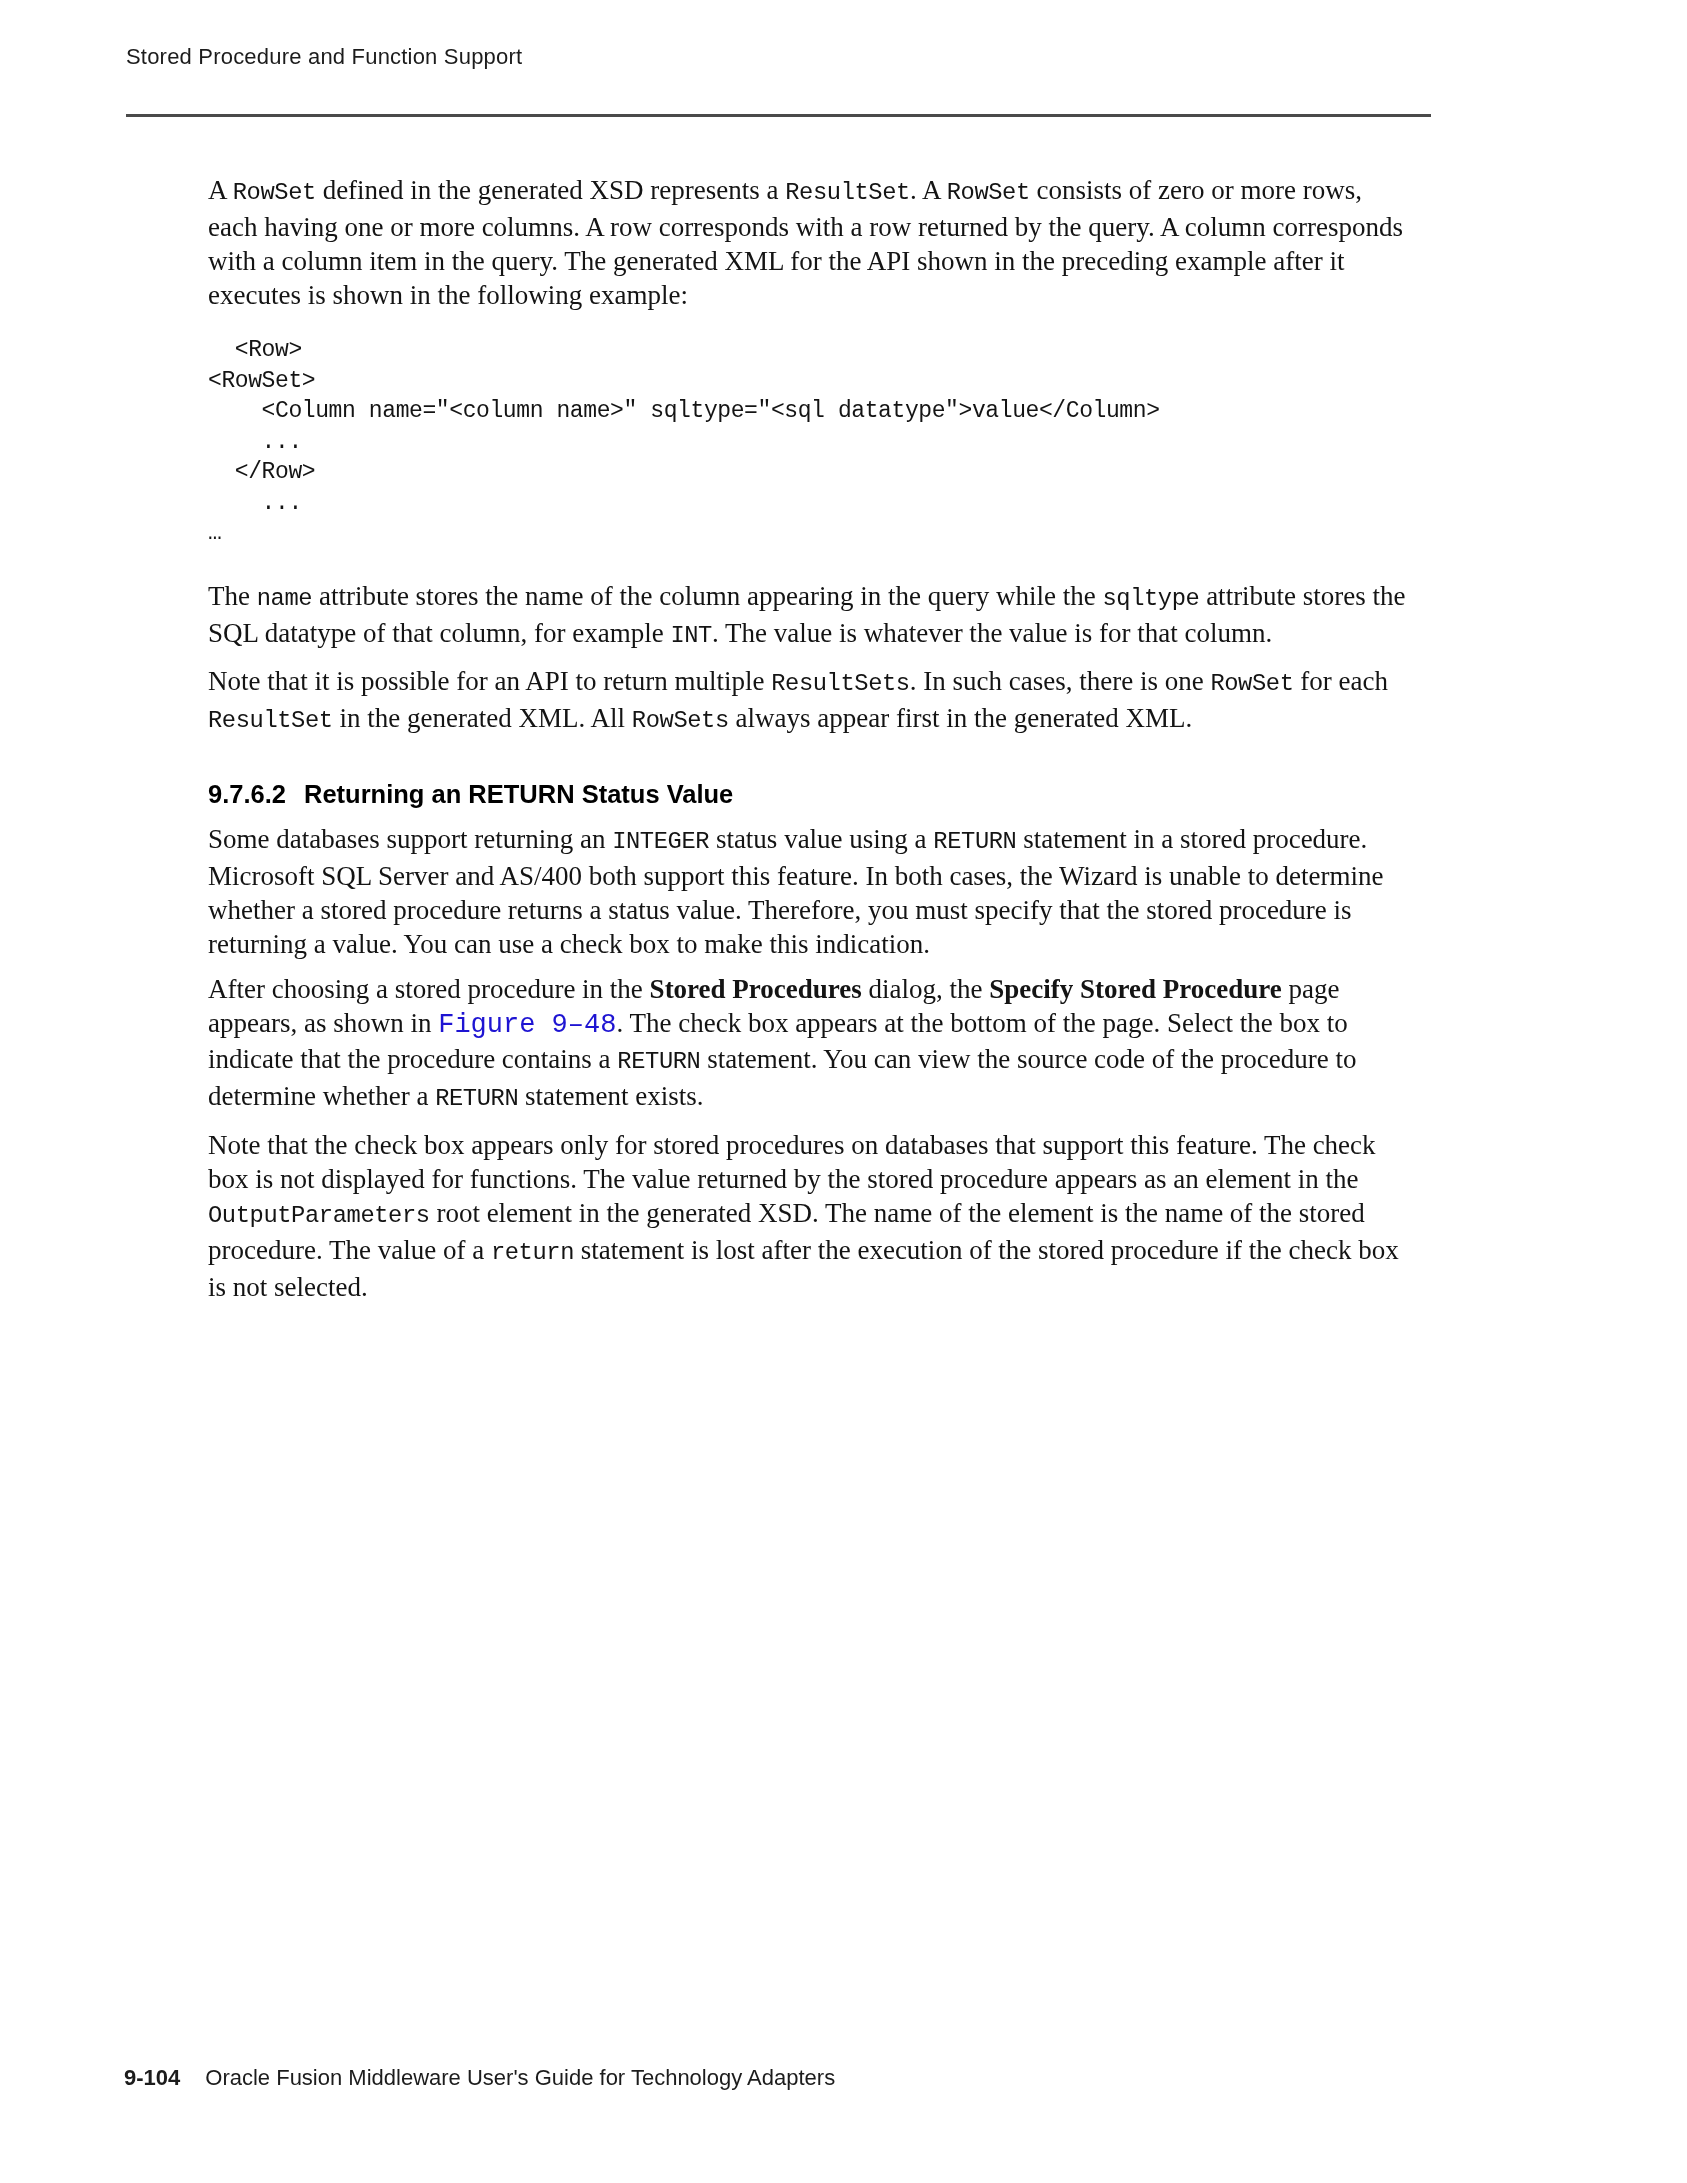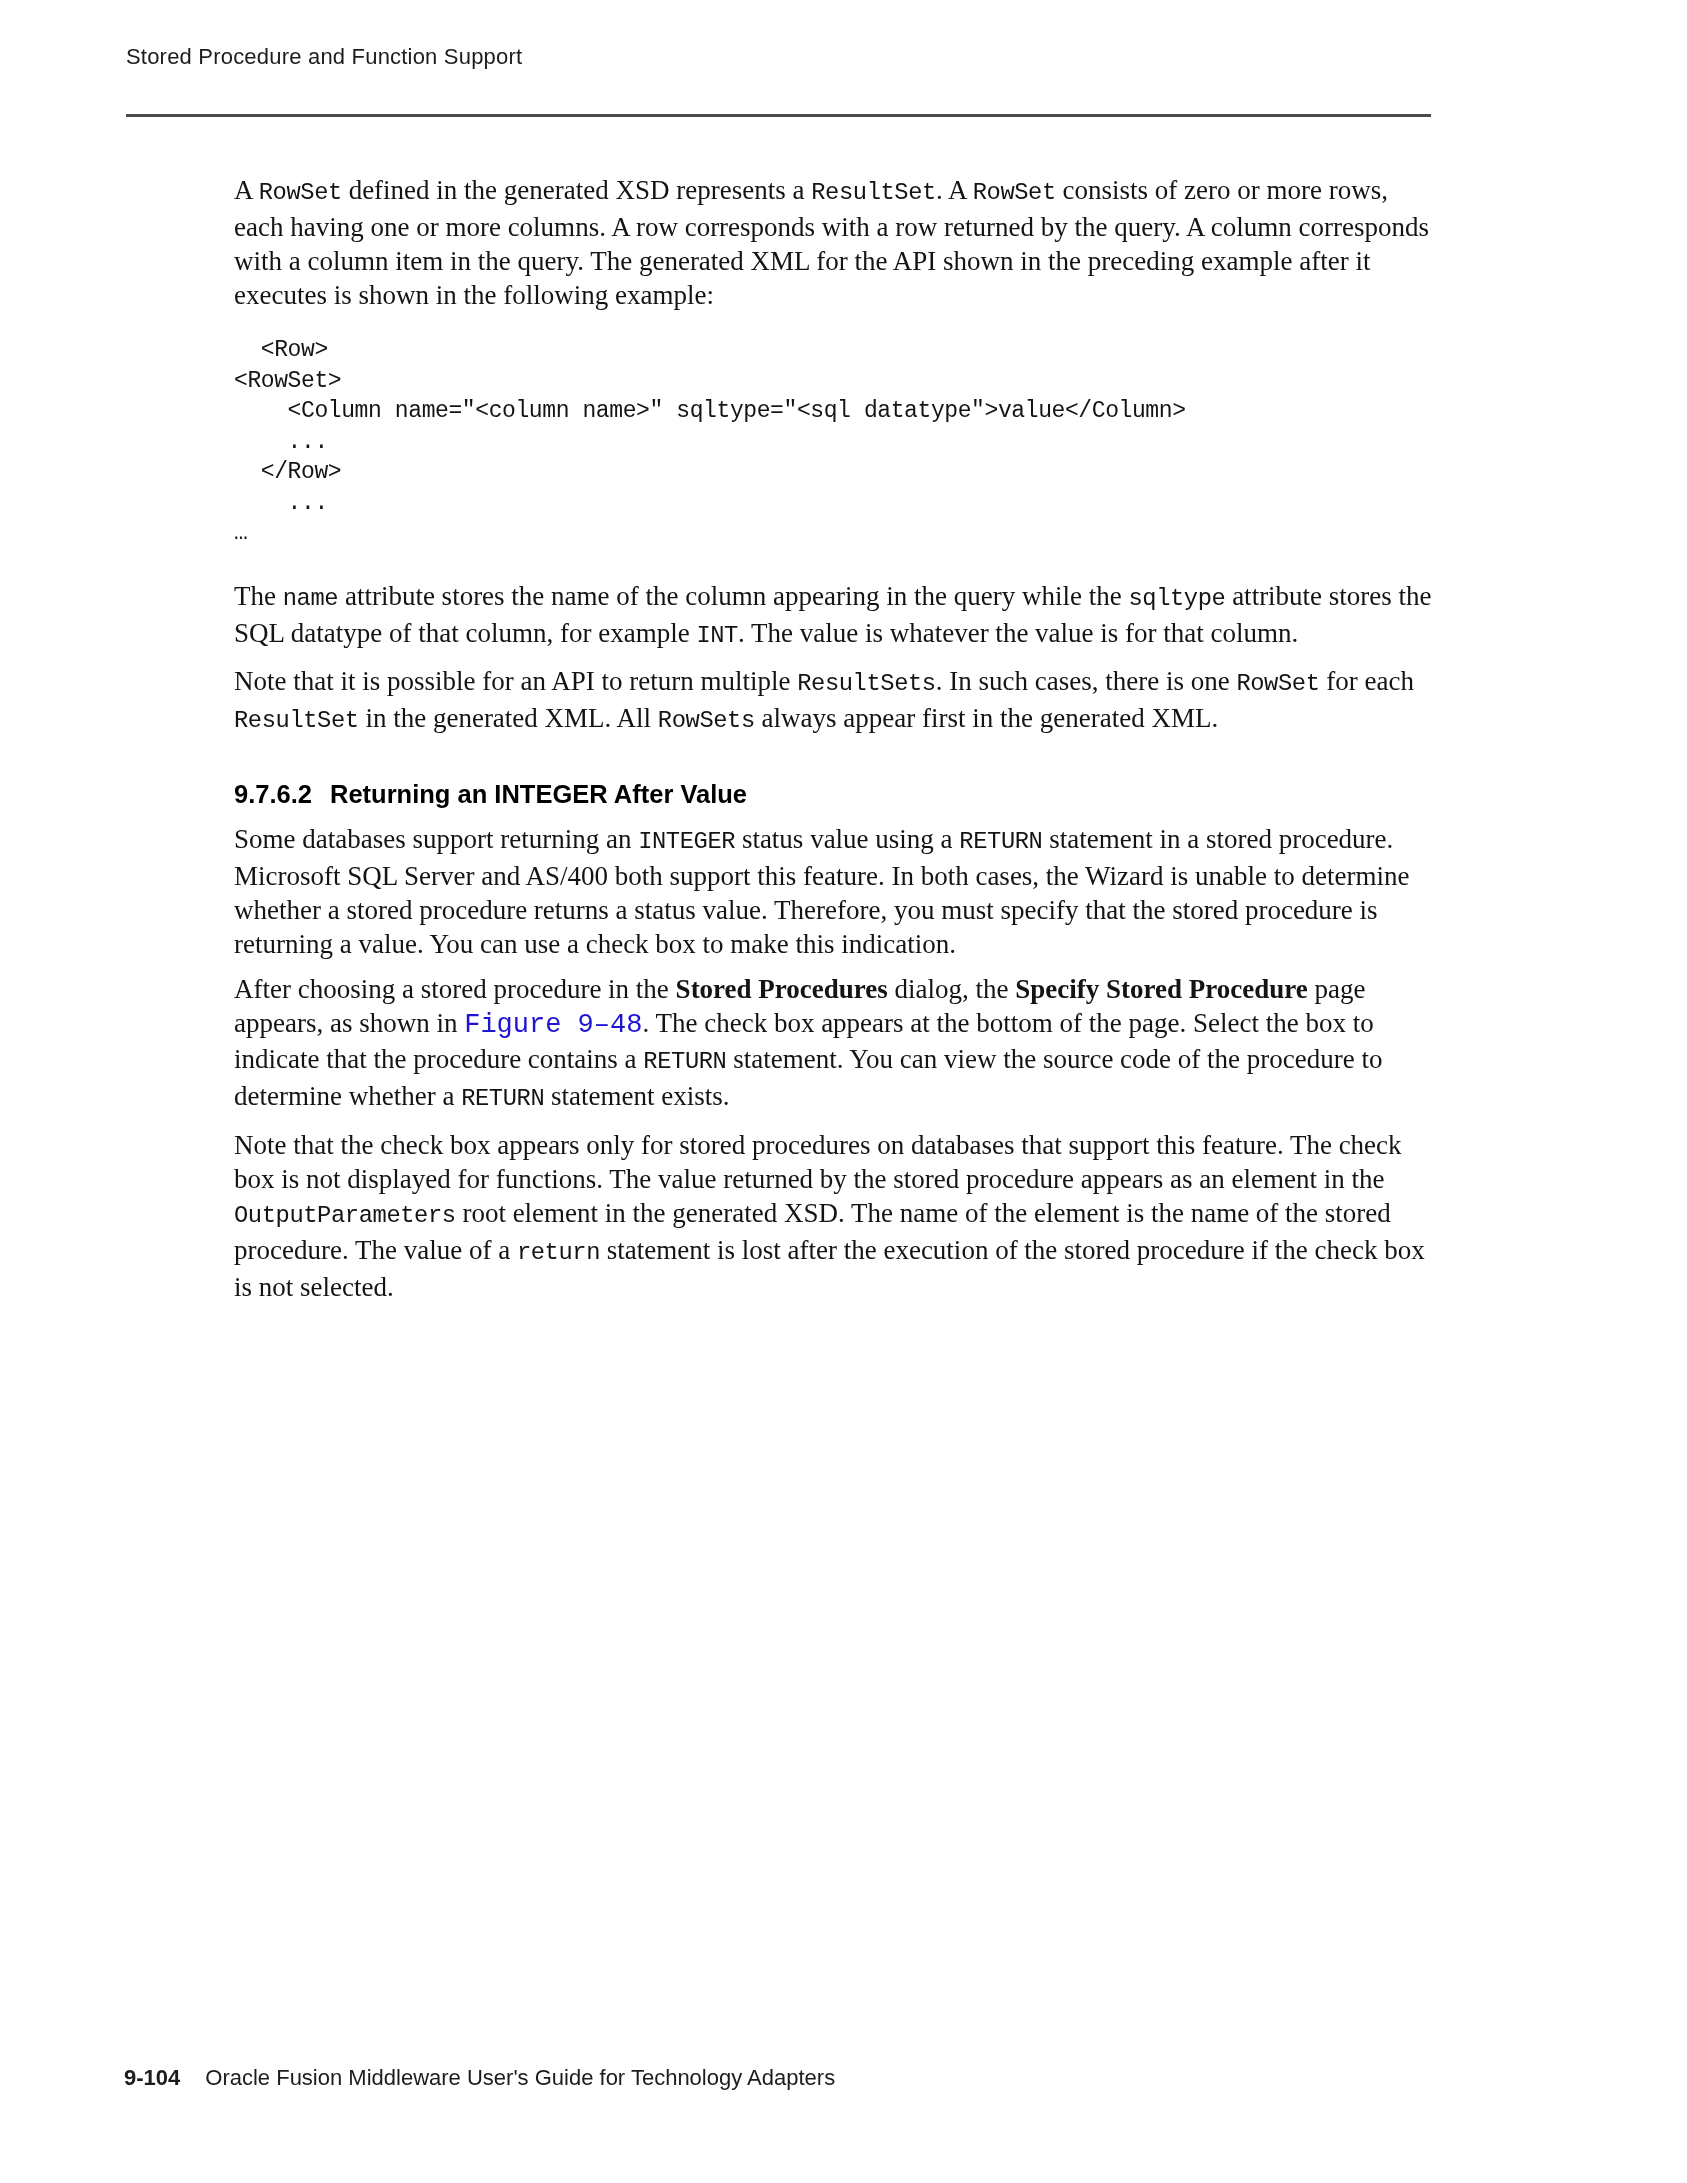--- a/index.html
+++ b/index.html
@@ -27,21 +27,21 @@
   }
   .header-rule{
     position:absolute;
     left:126px; top:114px;
     width:1305px; height:2.5px;
     background:var(--rule);
   }
   
   .content{
     position:absolute;
-    left:234px; top:173px;
+    left:208px; top:173px;
     width:1203px;
     font-family:"Liberation Serif", serif;
     font-size:27px;
     line-height:34px;
     color:var(--text);
   }
   .para{margin:0;}
   .para + .para{margin-top:11.5px;}
   .run-mono{
     font-family:"Liberation Mono", monospace;
@@ -100,21 +100,21 @@
         <div class="code-line">    ...</div>
         <div class="code-line">  &lt;/Row&gt;</div>
         <div class="code-line">    ...</div>
         <div class="code-line">…</div>
       </div>
 
     <p class="para"><span class="run-text">The </span><span class="run-mono">name</span><span class="run-text"> attribute stores the name of the column appearing in the query while the </span><span class="run-mono">sqltype</span><span class="run-text"> attribute stores the SQL datatype of that column, for example </span><span class="run-mono">INT</span><span class="run-text">. The </span><span class="run-italic">value</span><span class="run-text"> is whatever the value is for that column.</span></p>
 
     <p class="para"><span class="run-text">Note that it is possible for an API to return multiple </span><span class="run-mono">ResultSets</span><span class="run-text">. In such cases, there is one </span><span class="run-mono">RowSet</span><span class="run-text"> for each </span><span class="run-mono">ResultSet</span><span class="run-text"> in the generated XML. All </span><span class="run-mono">RowSets</span><span class="run-text"> always appear first in the generated XML.</span></p>
 
-    <h3 class="section-heading"><span class="heading-number">9.7.6.2</span><span class="heading-title">Returning an INTEGER After Value</span></h3>
+    <h3 class="section-heading"><span class="heading-number">9.7.6.2</span><span class="heading-title">Returning an RETURN Status Value</span></h3>
 
     <p class="para"><span class="run-text">Some databases support returning an </span><span class="run-mono">INTEGER</span><span class="run-text"> status value using a </span><span class="run-mono">RETURN</span><span class="run-text"> statement in a stored procedure. Microsoft SQL Server and AS/400 both support this feature. In both cases, the Wizard is unable to determine whether a stored procedure returns a status value. Therefore, you must specify that the stored procedure is returning a value. You can use a check box to make this indication.</span></p>
 
     <p class="para"><span class="run-text">After choosing a stored procedure in the </span><span class="run-bold">Stored Procedures</span><span class="run-text"> dialog, the </span><span class="run-bold">Specify Stored Procedure</span><span class="run-text"> page appears, as shown in </span><span class="run-link">Figure 9–48</span><span class="run-text">. The check box appears at the bottom of the page. Select the box to indicate that the procedure contains a </span><span class="run-mono">RETURN</span><span class="run-text"> statement. You can view the source code of the procedure to determine whether a </span><span class="run-mono">RETURN</span><span class="run-text"> statement exists.</span></p>
 
     <p class="para"><span class="run-text">Note that the check box appears only for stored procedures on databases that support this feature. The check box is not displayed for functions. The value returned by the stored procedure appears as an element in the </span><span class="run-mono">OutputParameters</span><span class="run-text"> root element in the generated XSD. The name of the element is the name of the stored procedure. The value of a </span><span class="run-mono">return</span><span class="run-text"> statement is lost after the execution of the stored procedure if the check box is not selected.</span></p>
 
   </div>
 
   <div class="footer"><span class="page-number">9-104</span><span class="book-title">Oracle Fusion Middleware User's Guide for Technology Adapters</span></div>

